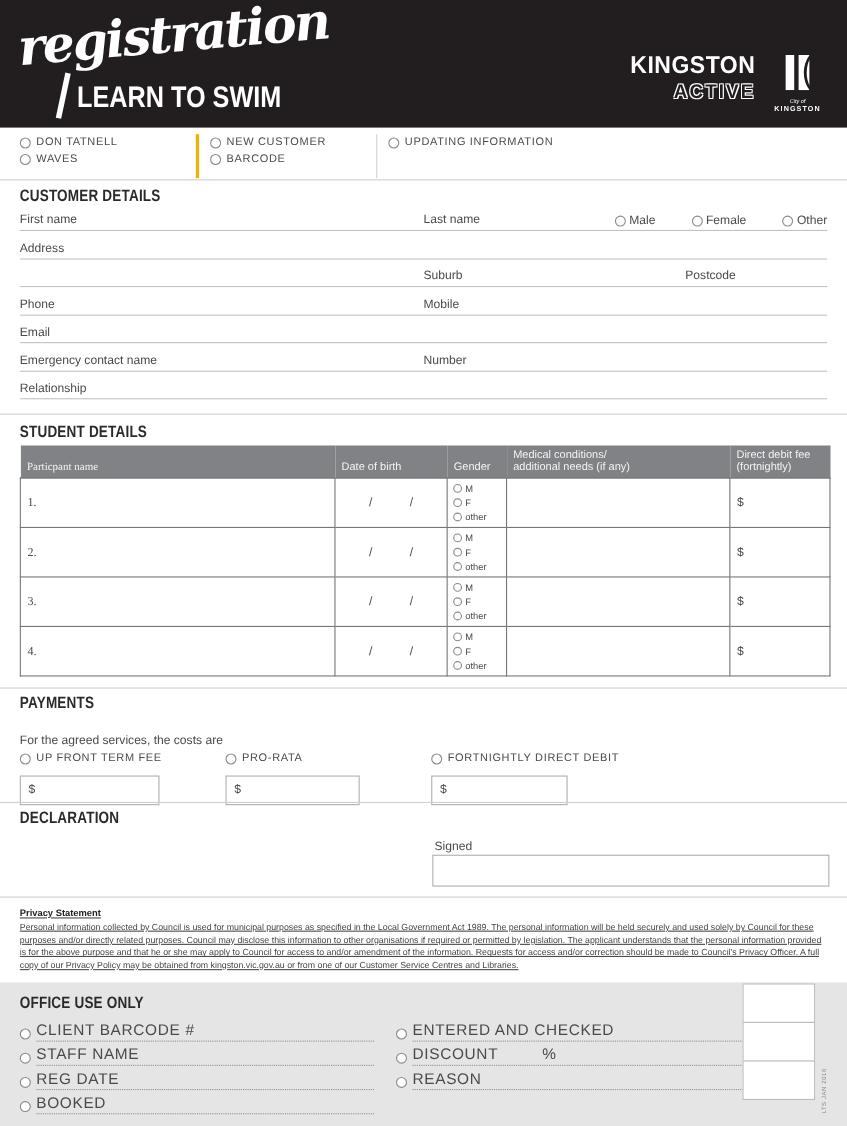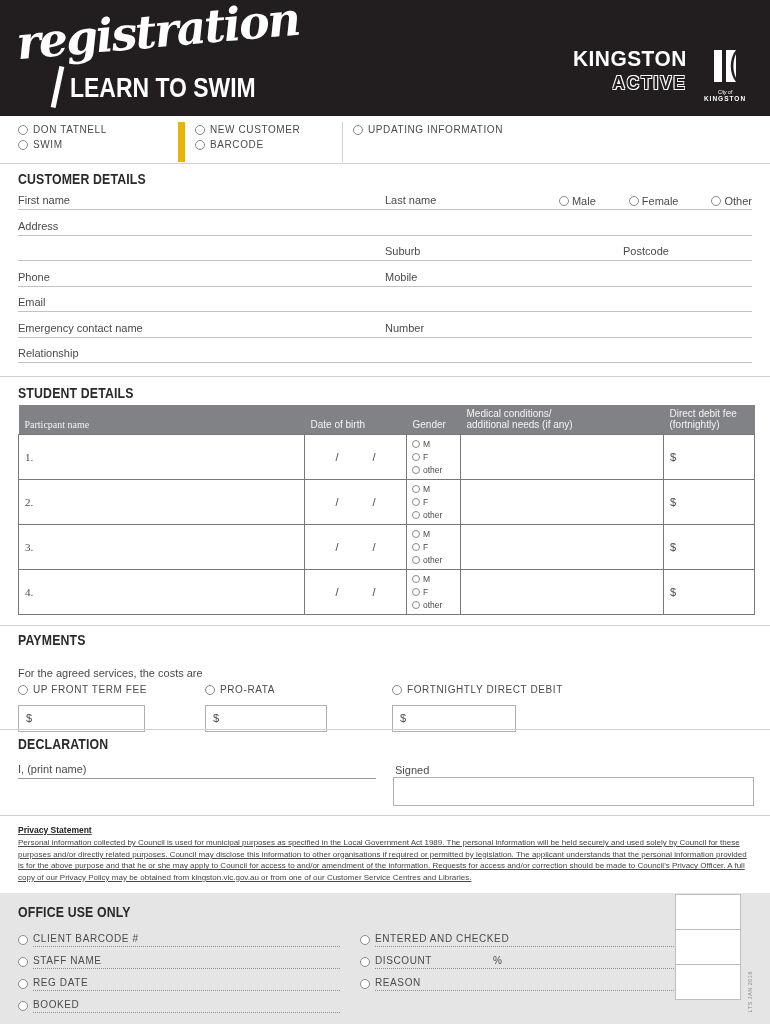--- a/index.html
+++ b/index.html
@@ -21,21 +21,21 @@
     text-shadow:-1px -1px 0 #fff, 1px -1px 0 #fff, -1px 1px 0 #fff, 1px 1px 0 #fff;
     transform:scaleX(0.95); transform-origin:right; }
   .citylogo { position:absolute; left:698px; top:50px; width:54px; text-align:center; color:#fff; }
   .citylogo .cl-top { font-size:5px; font-style:italic; margin-top:3px; }
   .citylogo .cl-bottom { font-size:6.5px; font-weight:bold; letter-spacing:1px; }
 
   
   .options { position:absolute; top:122px; left:18px; right:18px; display:flex; height:40px; }
   .opt-col { padding-top:2px; }
   .opt-col1 { width:160px; }
-  .opt-col2 { width:164px; border-left:7px solid #eab308; padding-left:10px; }
+  .opt-col2 { width:164px; border-left:3px solid #eab308; padding-left:10px; }
   .opt-col3 { flex:1; border-left:1px solid #d2d2d2; padding-left:10px; }
   .opt-item { display:flex; align-items:center; gap:5px; margin-bottom:4px;
     font-size:10px; letter-spacing:0.6px; color:#4a4a4a; }
   .rad { width:10px; height:10px; border:1px solid #8a8a8a; border-radius:50%; background:#fff; flex:none; display:inline-block; }
 
   
   .h-sec { font-size:15px; font-weight:800; color:#2a2a2a; letter-spacing:0.2px;
     transform:scaleX(0.82); transform-origin:left; white-space:nowrap; }
 
   
@@ -86,21 +86,21 @@
   .priv-h { font-size:8.5px; font-weight:bold; color:#222; margin-top:3px; }
   .priv-b { font-size:8px; line-height:11.6px; color:#454545; margin-top:2px; }
 
   
   .office { position:absolute; top:893px; left:0; width:770px; height:131px; background:#e5e5e5; padding:10px 18px 0; }
   .office-cols { display:flex; margin-top:5px; }
   .o-col1 { width:322px; margin-right:20px; }
   .o-col2 { width:316px; }
   .o-row { display:flex; align-items:flex-end; height:22px; }
   .o-row .rad { margin-right:5px; margin-bottom:2px; }
-  .o-line { flex:1; border-bottom:1px dotted #8f8f8f; padding-bottom:2px; font-size:10px;
+  .o-line { flex:1; border-bottom:1px dotted #8f8f8f; padding-bottom:2px; font-size:14px;
     letter-spacing:0.6px; position:relative; color:#4a4a4a; }
   .o-pct { position:absolute; left:118px; bottom:2px; }
   .office-boxes { position:absolute; right:29px; top:2px; width:66px; }
   .o-box { width:66px; height:36px; background:#fff; border:1px solid #bdbdbd; margin-top:-1px; }
   .form-code { position:absolute; right:17px; top:78px; font-size:5.5px; color:#8a8a8a;
     writing-mode:vertical-rl; transform:rotate(180deg); letter-spacing:0.5px; }
 </style>
 </head>
 <body>
 
@@ -124,21 +124,21 @@
 </div>
 
 <div class="options">
   <div class="opt-col opt-col1">
     <div class="opt-item">
       <span class="rad"></span>
       <span>DON TATNELL</span>
     </div>
     <div class="opt-item">
       <span class="rad"></span>
-      <span>SWIM</span>
+      <span>WAVES</span>
     </div>
   </div>
   <div class="opt-col opt-col2">
     <div class="opt-item">
       <span class="rad"></span>
       <span>NEW CUSTOMER</span>
     </div>
     <div class="opt-item">
       <span class="rad"></span>
       <span>BARCODE</span>
@@ -346,21 +346,20 @@
     <div class="pay-box" style="left:187px;width:122px">$</div>
     <div class="pay-box" style="left:374px;width:124px">$</div>
   </div>
 </div>
 
 <div class="secline" style="top:729px"></div>
 
 <div class="declaration">
   <div class="h-sec">DECLARATION</div>
   <div class="dec-row">
-    <span class="dec-print">I, (print name)</span>
     <span class="dec-signed">Signed</span>
   </div>
   <div class="sig-box"></div>
 </div>
 
 <div class="secline" style="top:815px"></div>
 
 <div class="privacy">
   <div class="priv-h">Privacy Statement</div>
   <div class="priv-b">Personal information collected by Council is used for municipal purposes as specified in the Local Government Act 1989. The personal information will be held securely and used solely by Council for these purposes and/or directly related purposes. Council may disclose this information to other organisations if required or permitted by legislation. The applicant understands that the personal information provided is for the above purpose and that he or she may apply to Council for access to and/or amendment of the information. Requests for access and/or correction should be made to Council's Privacy Officer. A full copy of our Privacy Policy may be obtained from kingston.vic.gov.au or from one of our Customer Service Centres and Libraries.</div>

